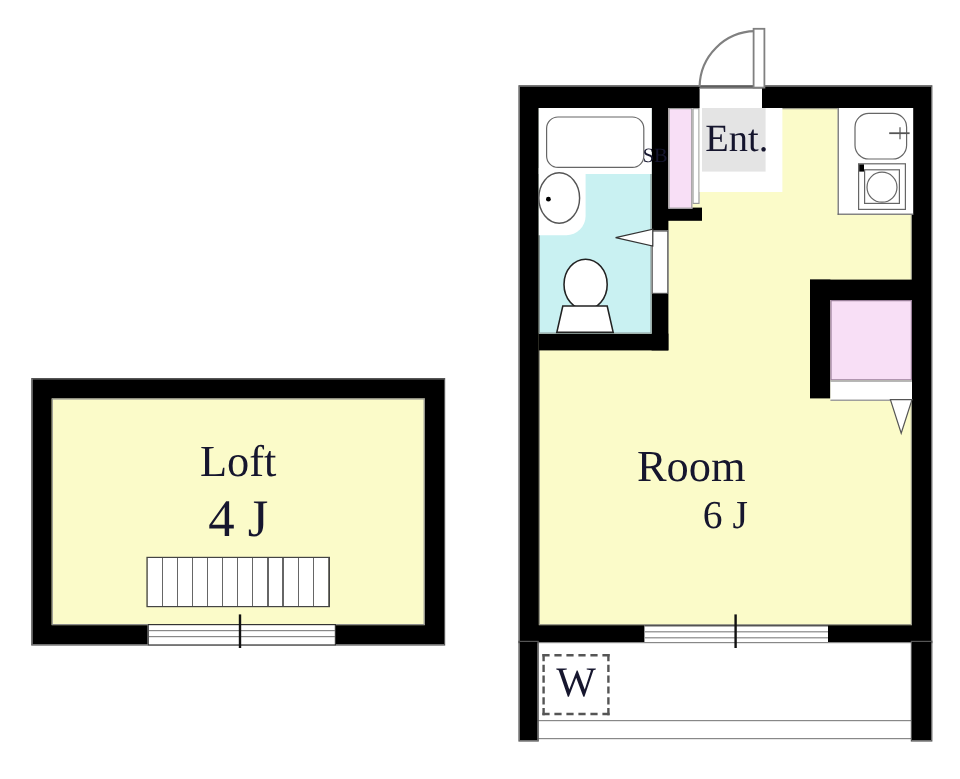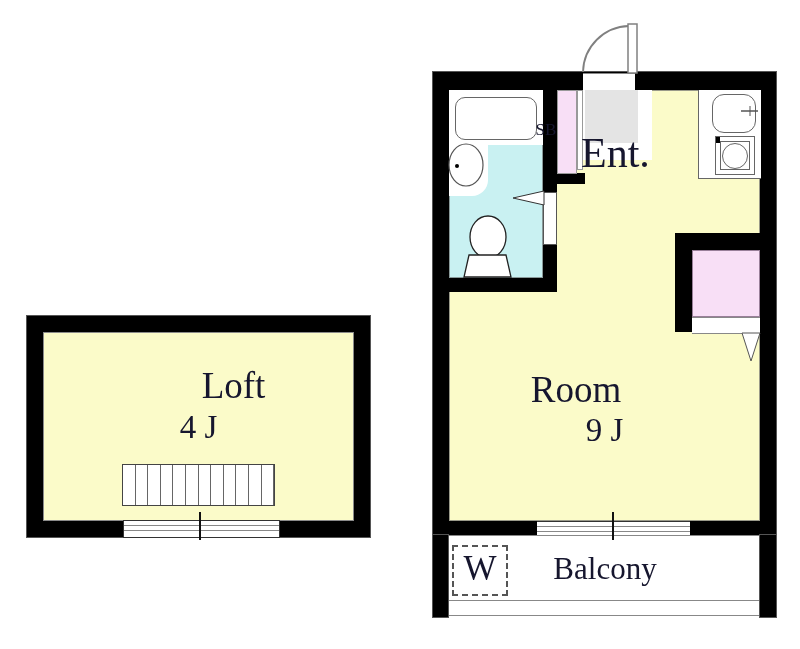--- a/index.html
+++ b/index.html
@@ -4,22 +4,22 @@
 <style>
   html,body{margin:0;padding:0;background:#fff;}
   #canvas{position:relative;width:800px;height:649px;background:#fff;overflow:hidden;
           font-family:"Liberation Serif","DejaVu Serif",serif;color:#16162e;}
   .abs{position:absolute;}
   .lbl{position:absolute;line-height:1;text-align:center;color:#16162e;}
 
   
   .loft-outer{left:27px;top:316px;width:343px;height:221px;background:var(--wall,#000);outline:1px solid #555;}
   .loft-inner{left:43px;top:332px;width:311px;height:189px;background:var(--room_fill,#FBFBC9);box-shadow:inset 0 0 0 1px #8a8a8a;}
-  .loft-name{left:43px;top:367px;width:311px;font-size:37px;padding-left:35px;}
-  .loft-area{left:43px;top:411px;width:311px;font-size:33px;}
+  .loft-name{left:43px;top:367px;width:311px;font-size:37px;}
+  .loft-area{left:43px;top:411px;width:311px;font-size:44px;}
   .loft-ladder{left:122px;top:464px;width:151px;height:40px;border:1px solid #444;
       background:repeating-linear-gradient(to right,#fff 0px,#fff 11.6px,#666 11.6px,#666 12.6px);}
   .loft-window{left:123px;top:520px;width:155px;height:16px;background:#fff;border:1px solid #333;
       background-image:linear-gradient(#888,#888),linear-gradient(#888,#888);
       background-size:100% 1px,100% 1px;background-position:0 4px,0 9px;background-repeat:no-repeat;}
 
   
   .main-black{left:433px;top:72px;width:343px;height:463px;background:var(--wall,#000);outline:1px solid #555;}
   .door-gap{left:583px;top:73px;width:52px;height:16px;background:#fff;border-top:1px solid #888;border-bottom:1px solid #888;}
   .interior{left:449px;top:90px;width:311px;height:431px;background:var(--room_fill,#FBFBC9);box-shadow:inset 0 0 0 1px #9a9a8a;}
@@ -35,21 +35,21 @@
   .basin-patch{left:0;top:50px;width:39px;height:56px;background:#fff;border-radius:0 0 16px 0;}
   .bathtub{left:6px;top:7px;width:80px;height:41px;background:#fff;border:1px solid #666;border-radius:10px;}
   .bath-door{left:543px;top:192px;width:14px;height:53px;background:#fff;border:1px solid #555;box-sizing:border-box;}
 
   .sb-box{left:557px;top:90px;width:20px;height:84px;background:var(--closet_fill,#F8DFF6);border:1px solid #999;box-sizing:border-box;}
   .sb-white{left:577px;top:90px;width:6px;height:80px;background:#fff;border:1px solid #999;box-sizing:border-box;}
   .sb-lbl{left:529px;top:121px;width:34px;font-size:17px;}
 
   .ent-white{left:583px;top:90px;width:69px;height:70px;background:#fff;}
   .ent-gray{left:585px;top:90px;width:53px;height:53px;background:var(--entry_fill,#E4E4E4);}
-  .ent-lbl{left:581px;top:99px;width:66px;font-size:42px;margin-top:33px;}
+  .ent-lbl{left:581px;top:99px;width:66px;font-size:32px;}
 
   .kitchen{left:698px;top:90px;width:62px;height:88px;background:#fff;border-left:1px solid #666;border-bottom:1px solid #666;}
   .k-sink{left:13px;top:4px;width:42px;height:37px;background:#fff;border:1px solid #666;border-radius:12px;}
   .k-stove{left:16px;top:46px;width:38px;height:37px;background:#fff;border:1px solid #666;}
   .k-stove-in{left:4px;top:4px;width:28px;height:27px;border:1px solid #666;}
   .k-burner{left:1px;top:1px;width:24px;height:24px;border:1px solid #666;border-radius:50%;}
   .k-dot{left:716px;top:137px;width:4px;height:6px;background:#000;}
 
   .sto{left:692px;top:250px;width:68px;height:67px;background:var(--closet_fill,#F8DFF6);box-shadow:inset 0 0 0 1px #997f99;}
   .sto-lbl{left:690px;top:272px;width:72px;font-size:29px;}
@@ -116,30 +116,29 @@
         <div class="abs k-burner"></div>
       </div>
     </div>
   </div>
   <div class="abs k-dot"></div>
 
   <div class="abs sto"></div>
   <div class="abs sto-open"></div>
 
   <div class="lbl room-name">Room</div>
-  <div class="lbl room-area">9 J</div>
+  <div class="lbl room-area">6 J</div>
 
   <div class="abs room-window"></div>
   <div class="abs balcony-mid"></div>
   <div class="abs balcony-rail"></div>
   <div class="abs balcony-col-l"></div>
   <div class="abs balcony-col-r"></div>
   <div class="abs washer-box"></div>
   <div class="lbl washer-lbl">W</div>
-  <div class="lbl balcony-lbl">Balcony</div>
 
   <svg class="abs lineart" viewBox="0 0 800 649" xmlns="http://www.w3.org/2000/svg">
 
     <g>
       <path d="M 629 26 A 47 47 0 0 0 583 72" fill="none" stroke="#808080" stroke-width="1.8"></path>
       <rect x="628" y="24" width="9" height="49" fill="#ffffff" stroke="#808080" stroke-width="1.5"></rect>
     </g>
 
     <polygon points="513,198 544,191 544,205" fill="#ffffff" stroke="#333333" stroke-width="1"></polygon>
 

